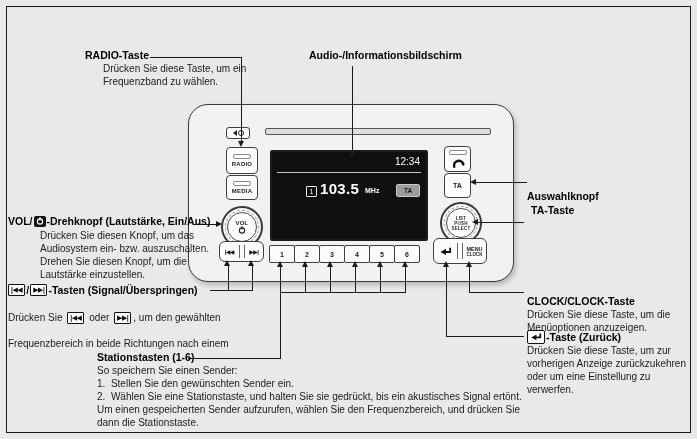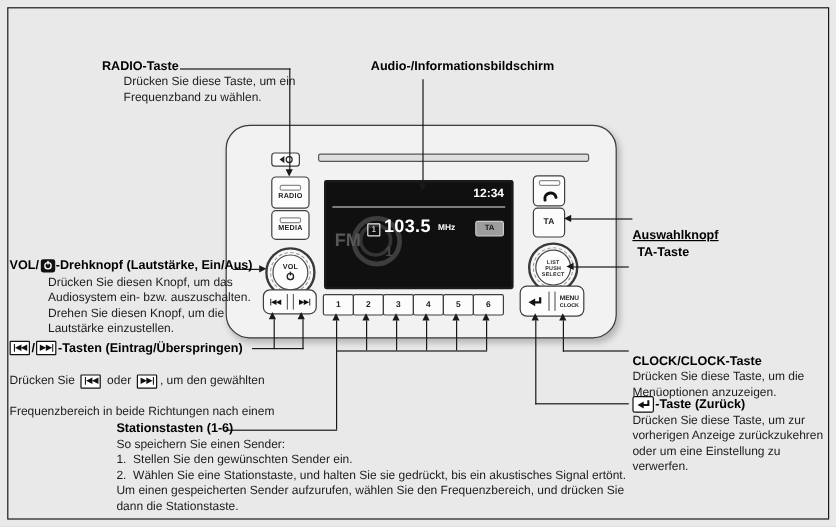--- a/index.html
+++ b/index.html
@@ -38,21 +38,21 @@
   .knob .mid{position:absolute;inset:2px;border:1.5px dashed #9a9a9a;border-radius:50%;}
   .knob .face{position:relative;background:#fdfdfd;border:1px solid #4a4a4a;border-radius:50%;
         display:flex;flex-direction:column;align-items:center;justify-content:center;}
   .pair{position:absolute;background:#fcfcfc;border:1px solid #3f3f3f;border-radius:6px;display:flex;box-sizing:border-box;overflow:hidden;}
   .pair .half{flex:1;display:flex;flex-direction:column;align-items:center;justify-content:center;}
   .pair .hinge{width:4px;border-left:1px solid #666;border-right:1px solid #666;height:68%;align-self:center;}
   .seek-glyph{font-size:6px;font-weight:bold;letter-spacing:-0.6px;color:#111;}
   
   .bezel{position:absolute;left:81px;top:45px;width:158px;height:91px;background:#101010;border:2px solid #1a1a1a;border-radius:2px;box-sizing:border-box;}
   .scr{position:absolute;inset:1px;color:#fff;overflow:hidden;}
-  .scr .clock{position:absolute;right:5px;top:3px;font-size:10px;font-weight:bold;}
+  .scr .clock{position:absolute;right:5px;top:3px;font-size:10px;font-weight:normal;}
   .scr .sep{position:absolute;left:4px;right:4px;top:19px;height:1px;background:#c4c4c4;}
   .fmmark{position:absolute;left:6px;top:23px;width:62px;height:60px;}
   .fmmark .ring{position:absolute;left:14px;top:4px;width:34px;height:34px;border:4px solid #3d3d3d;border-radius:50%;}
   .fmmark .ring2{position:absolute;left:20px;top:10px;width:22px;height:22px;border:3px solid #343434;border-radius:50%;}
   .fmmark .fm{position:absolute;left:0px;top:16px;font-size:15px;font-weight:bold;color:#585858;}
   .fmmark .one{position:absolute;left:42px;top:28px;font-size:11px;font-weight:bold;color:#4a4a4a;}
   .scr .prebox{position:absolute;left:33px;top:33px;width:9px;height:9px;border:1px solid #e8e8e8;border-radius:1px;
         display:flex;align-items:center;justify-content:center;font-size:7px;color:#fff;}
   .scr .freq{position:absolute;left:47px;top:27px;font-size:15px;font-weight:bold;letter-spacing:.3px;}
   .scr .mhz{position:absolute;left:92px;top:34px;font-size:7px;font-weight:bold;}
@@ -111,26 +111,20 @@
       <div class="hinge"></div>
       <div class="half">
         <span class="seek-glyph">▶▶|</span>
       </div>
     </div>
 
     <div class="bezel">
       <div class="scr">
         <span class="clock">12:34</span>
         <span class="sep"></span>
-        <span class="fmmark">
-          <span class="ring"></span>
-          <span class="ring2"></span>
-          <span class="fm">FM</span>
-          <span class="one">1</span>
-        </span>
         <span class="prebox">1</span>
         <span class="freq">103.5</span>
         <span class="mhz">MHz</span>
         <span class="badge">TA</span>
       </div>
     </div>
 
     <div class="presets">
       <div class="preset">1</div>
       <div class="preset">2</div>
@@ -240,35 +234,35 @@
   </div>
   <div class="cb" style="left:8px;top:229px;padding-left:32px;">Drücken Sie diesen Knopf, um das
 Audiosystem ein- bzw. auszuschalten.
 Drehen Sie diesen Knopf, um die
 Lautstärke einzustellen.</div>
 
   <div class="ct" style="left:8px;top:284px;">
     <span class="ibox">|◀◀</span>
     <span>/</span>
     <span class="ibox">▶▶|</span>
-    <span>-Tasten (Eintrag/Überspringen)</span>
+    <span>-Tasten (Signal/Überspringen)</span>
   </div>
   <div class="cb" style="left:8px;top:298px;">
     <span class="inline-row"><span>Drücken Sie </span><span class="ibox">|◀◀</span><span> oder </span><span class="ibox">▶▶|</span><span>, um den gewählten</span></span>
     <span style="display:block;">Frequenzbereich in beide Richtungen nach einem</span>
   </div>
 
   <div class="ct" style="left:97px;top:351px;">Stationstasten (1-6)</div>
   <div class="cb" style="left:97px;top:364px;">So speichern Sie einen Sender:</div>
   <div class="cb" style="left:97px;top:377px;text-align:right;">1.&nbsp;&nbsp;Stellen Sie den gewünschten Sender ein.</div>
   <div class="cb" style="left:97px;top:390px;">2.&nbsp;&nbsp;Wählen Sie eine Stationstaste, und halten Sie sie gedrückt, bis ein akustisches Signal ertönt.</div>
   <div class="cb" style="left:97px;top:403px;">Um einen gespeicherten Sender aufzurufen, wählen Sie den Frequenzbereich, und drücken Sie
 dann die Stationstaste.</div>
 
-  <div class="ct" style="left:527px;top:190px;text-decoration:underline;">Auswahlknopf</div>
+  <div class="ct" style="left:527px;top:190px;">Auswahlknopf</div>
 
   <div class="ct" style="left:527px;top:295px;">CLOCK/CLOCK-Taste</div>
   <div class="cb" style="left:527px;top:308px;">Drücken Sie diese Taste, um die
 Menüoptionen anzuzeigen.</div>
 
   <div class="ct" style="left:527px;top:330px;">
     <span class="bbox">
       <svg width="12" height="10" viewBox="0 0 14 11">
         <path d="M12 1.5 V6 H6" fill="none" stroke="#111" stroke-width="2"></path>
         <path d="M7.5 2.6 L1.5 6 L7.5 9.4 Z" fill="#111"></path>

